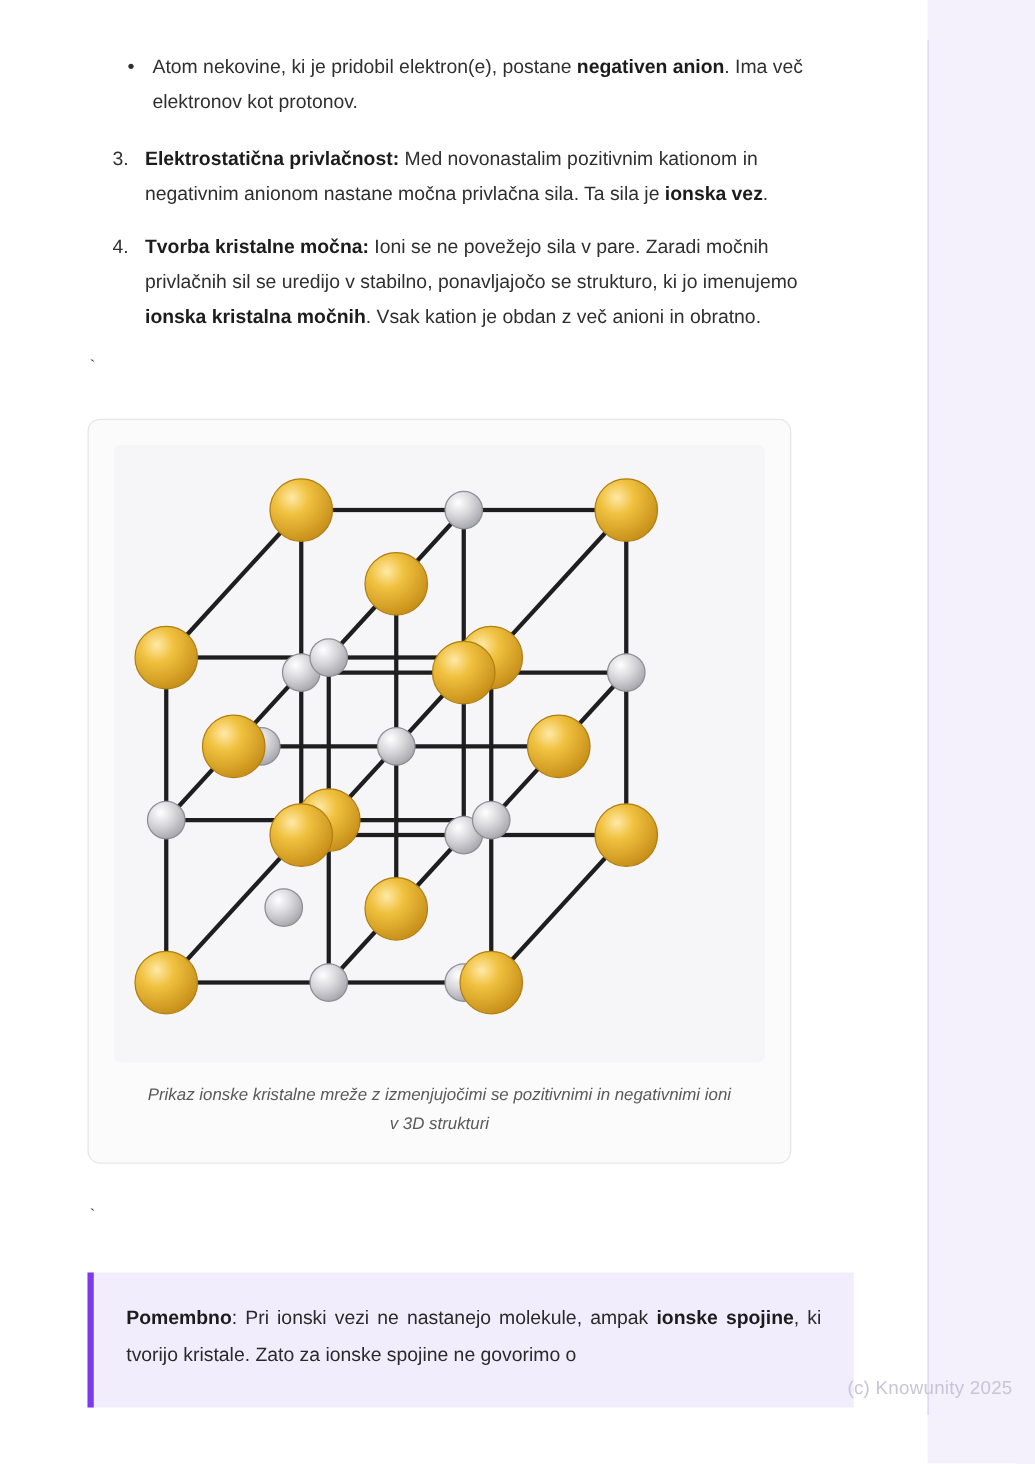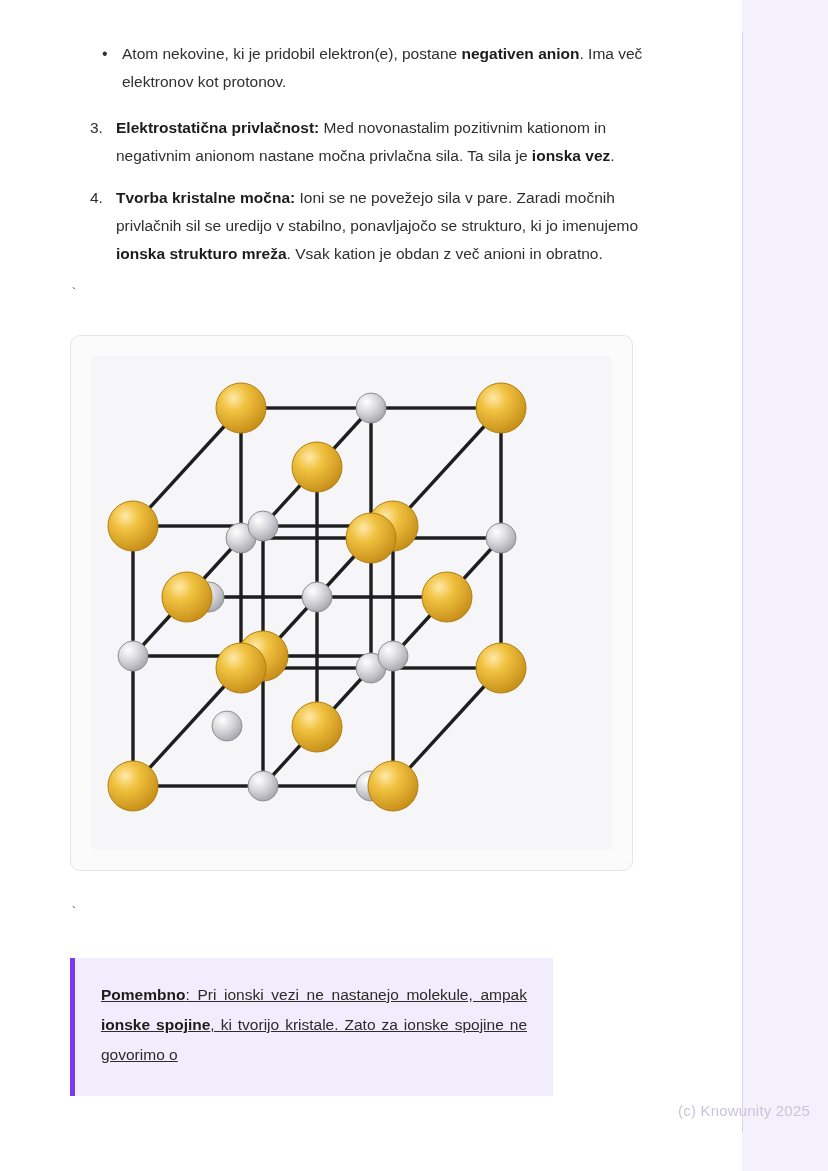--- a/index.html
+++ b/index.html
@@ -119,26 +119,25 @@
     font-style: italic;
     font-size: 13.5px;
     line-height: 23px;
     color: #5a5a5a;
     padding: 0 24px;
   }
 
   
   .callout {
     margin-top: 38px;
-    width: 483px;
+    width: 613px;
     background: #f1edfd;
     border-left: 5px solid #7c3aed;
     padding: 22px 26px 26px 26px;
     min-height: 108px;
-    text-decoration: underline;
   }
   .callout p {
     margin: 0;
     font-size: 15.5px;
     line-height: 30px;
     color: #2a2a2a;
     text-align: justify;
   }
 
   .copyright {
@@ -164,21 +163,21 @@
       <li>
         <span>Atom nekovine, ki je pridobil elektron(e), postane </span><b>negativen anion</b><span>. Ima več elektronov kot protonov.</span>
       </li>
     </ul>
 
     <ol class="numbered">
       <li>
         <span class="num">3.</span><b>Elektrostatična privlačnost:</b><span> Med novonastalim pozitivnim kationom in negativnim anionom nastane močna privlačna sila. Ta sila je </span><b>ionska vez</b><span>.</span>
       </li>
       <li>
-        <span class="num">4.</span><b>Tvorba kristalne močna:</b><span> Ioni se ne povežejo sila v pare. Zaradi močnih privlačnih sil se uredijo v stabilno, ponavljajočo se strukturo, ki jo imenujemo </span><b>ionska strukturo mreža</b><span>. Vsak kation je obdan z več anioni in obratno.</span>
+        <span class="num">4.</span><b>Tvorba kristalne močna:</b><span> Ioni se ne povežejo sila v pare. Zaradi močnih privlačnih sil se uredijo v stabilno, ponavljajočo se strukturo, ki jo imenujemo </span><b>ionska kristalna močnih</b><span>. Vsak kation je obdan z več anioni in obratno.</span>
       </li>
     </ol>
 
     <div class="backtick tick-1">`</div>
 
     <div class="figure-card">
       <div class="figure-inner">
         <svg width="521" height="494" viewBox="0 0 521 494">
           <defs>
             <radialGradient id="gold" cx="35%" cy="30%" r="72%">
@@ -248,20 +247,21 @@
             <circle cx="172" cy="300" r="25" fill="url(#gold)" stroke="#b07f12" stroke-width="1"></circle>
             <circle cx="356" cy="241" r="25" fill="url(#gold)" stroke="#b07f12" stroke-width="1"></circle>
             <circle cx="150" cy="312" r="25" fill="url(#gold)" stroke="#b07f12" stroke-width="1"></circle>
             <circle cx="410" cy="312" r="25" fill="url(#gold)" stroke="#b07f12" stroke-width="1"></circle>
             <circle cx="226" cy="371" r="25" fill="url(#gold)" stroke="#b07f12" stroke-width="1"></circle>
             <circle cx="42" cy="430" r="25" fill="url(#gold)" stroke="#b07f12" stroke-width="1"></circle>
             <circle cx="302" cy="430" r="25" fill="url(#gold)" stroke="#b07f12" stroke-width="1"></circle>
           </g>
         </svg>
       </div>
+      <div class="figure-caption">Prikaz ionske kristalne mreže z izmenjujočimi se pozitivnimi in negativnimi ioni v 3D strukturi</div>
     </div>
 
     <div class="backtick tick-2">`</div>
 
     <div class="callout">
       <p><b>Pomembno</b><span>: Pri ionski vezi ne nastanejo molekule, ampak </span><b>ionske spojine</b><span>, ki tvorijo kristale. Zato za ionske spojine ne govorimo o</span></p>
     </div>
 
   </div>
 

